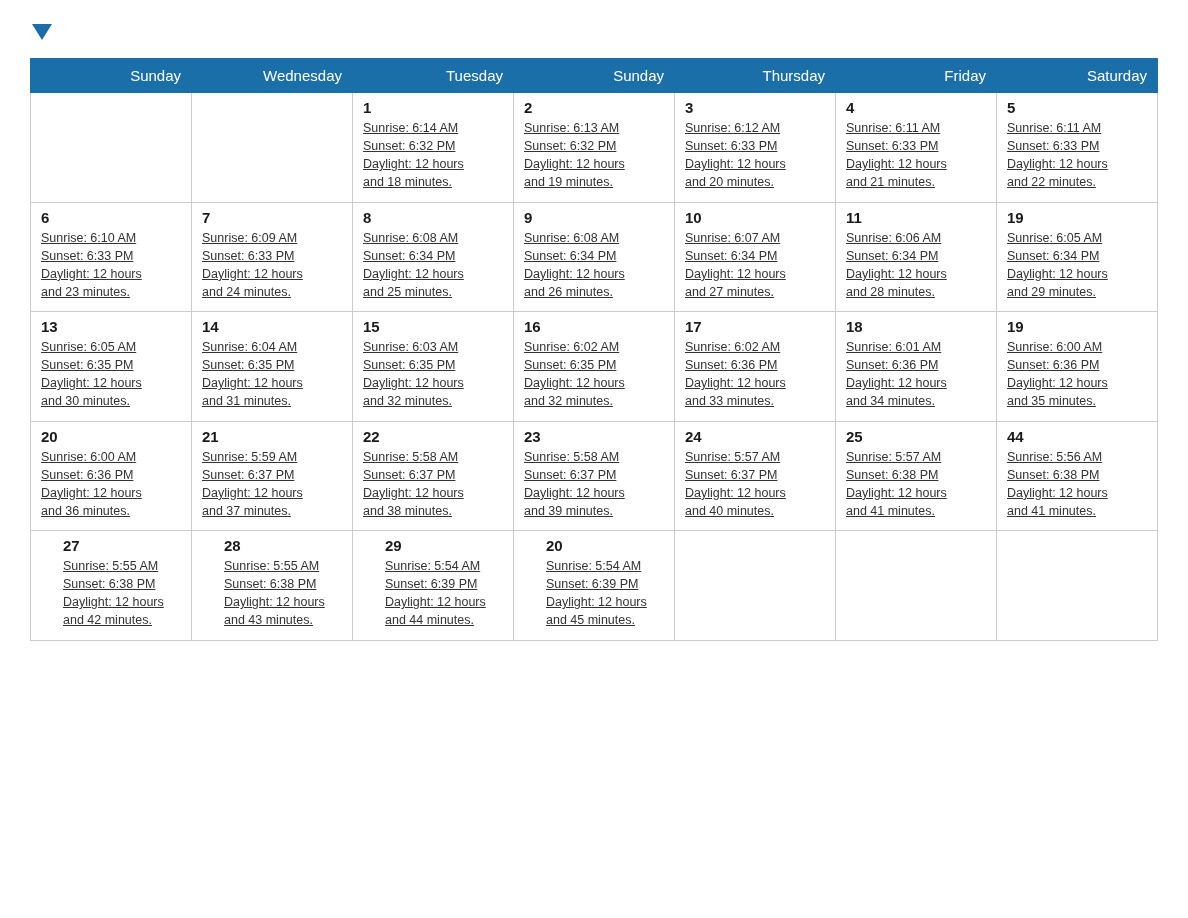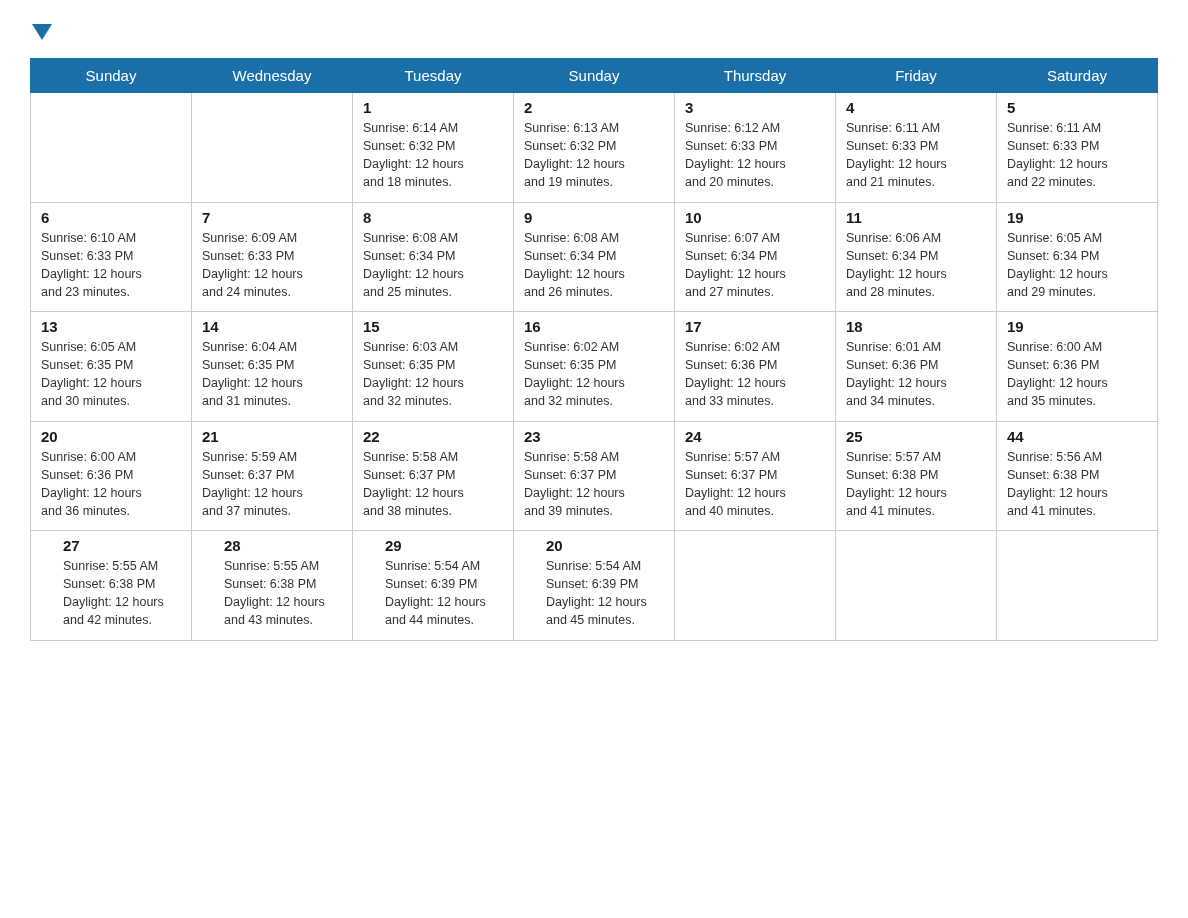--- a/index.html
+++ b/index.html
@@ -67,41 +67,42 @@
       width: 100%;
       border-collapse: collapse;
       table-layout: fixed;
     }
     .calendar-table th {
       background-color: #1a6fa8;
       color: #ffffff;
       padding: 8px 10px;
       font-size: 15px;
       font-weight: normal;
-      text-align: center;
+      text-align: right;
       border: 1px solid #1a6fa8;
     }
     .calendar-table td {
       vertical-align: top;
       padding: 6px 10px 10px 10px;
       border: 1px solid #cccccc;
       font-size: 13px;
       color: #333;
       height: 95px;
     }
     .day-number {
       font-size: 15px;
       font-weight: bold;
       color: #1a1a1a;
       margin-bottom: 3px;
     }
     .day-info {
       font-size: 12.5px;
       color: #333;
       line-height: 1.45;
+      text-decoration: underline;
     }
     .empty-cell {
       background: #ffffff;
     }
     tr:last-child td {
       border-bottom: 1px solid #cccccc;
       padding-left: 32px;
     }
   </style>
 </head>

